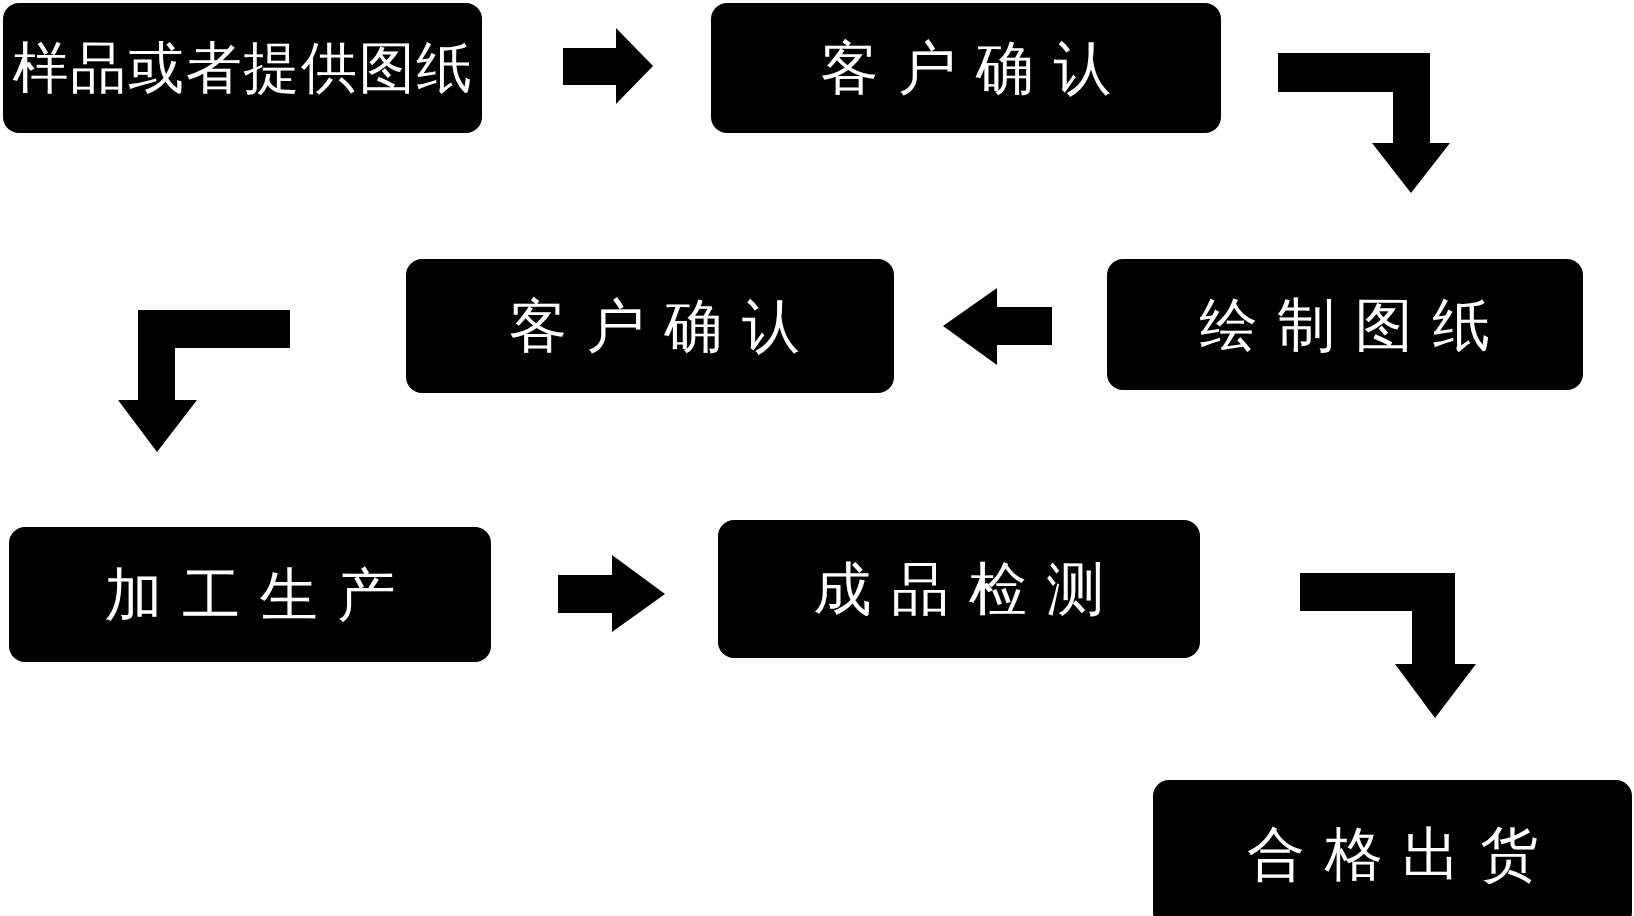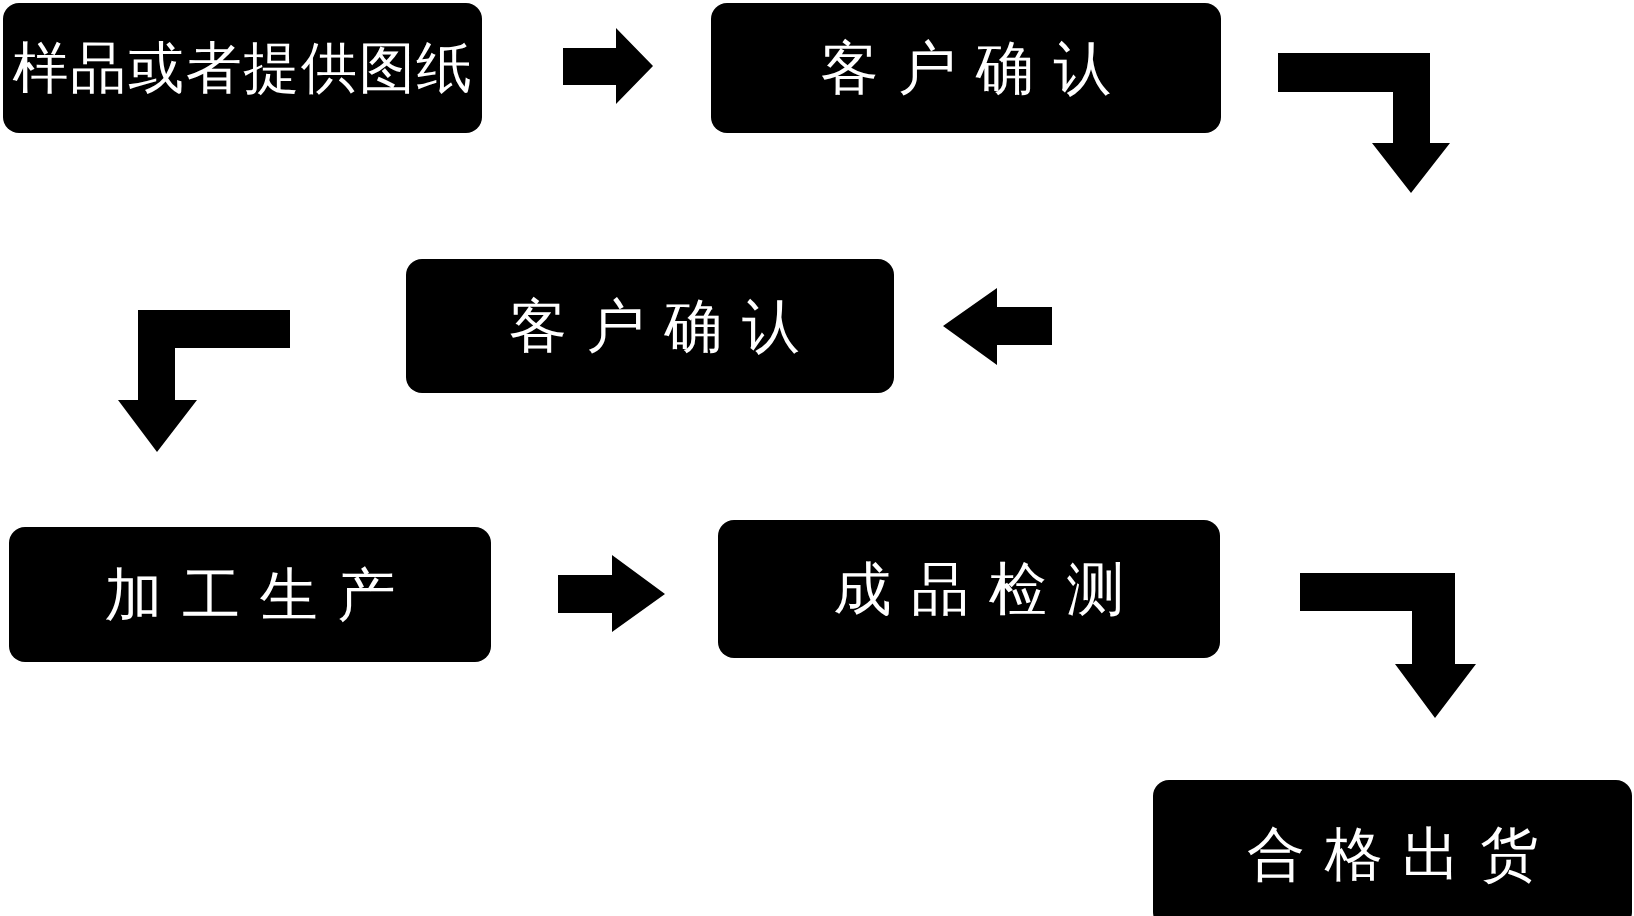--- a/index.html
+++ b/index.html
@@ -46,21 +46,21 @@
   .n0 span { font-size: 56px; letter-spacing: 0.03em; padding-left: 0.03em; }
   
   .n1 { left: 711px;  top: 3px;   width: 510px; height: 130px; }
   
   .n2 { left: 1107px; top: 259px; width: 476px; height: 131px; }
   
   .n3 { left: 406px;  top: 259px; width: 479px; height: 134px; padding-left: 9px; }
   
   .n4 { left: 9px;    top: 527px; width: 482px; height: 135px; }
   
-  .n5 { left: 718px;  top: 520px; width: 482px; height: 138px; padding-left: 20px; }
+  .n5 { left: 718px;  top: 520px; width: 482px; height: 138px; }
   
   .n6 { left: 1153px; top: 780px; width: 479px; height: 148px; align-items: center; }
 </style>
 </head>
 <body>
 
 <div class="stage">
 
   <svg class="arrows" viewBox="0 0 1634 916" xmlns="http://www.w3.org/2000/svg" aria-hidden="true">
     <polygon points="563,48 616,48 616,28 653,66 616,104 616,85 563,85"></polygon>
@@ -72,20 +72,23 @@
   </svg>
 
   <div class="node n0">
     <span>样品或者提供图纸</span>
   </div>
 
   <div class="node n1">
     <span>客户确认</span>
   </div>
 
+  <div class="node n2">
+    <span>绘制图纸</span>
+  </div>
 
   <div class="node n3">
     <span>客户确认</span>
   </div>
 
   <div class="node n4">
     <span>加工生产</span>
   </div>
 
   <div class="node n5">

